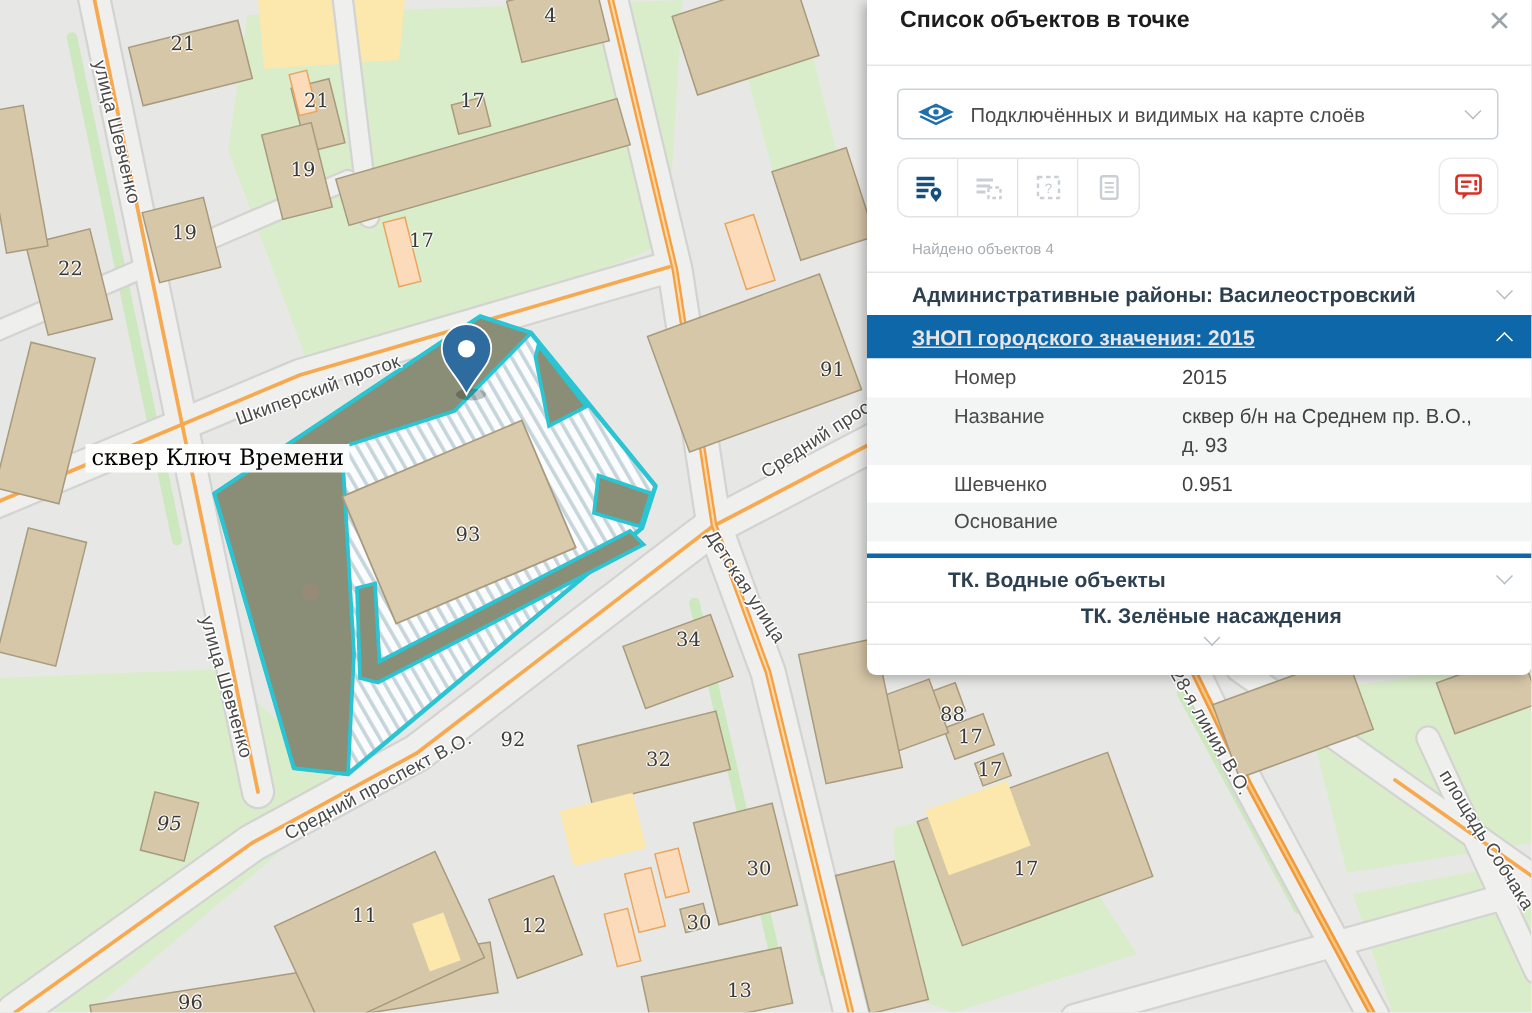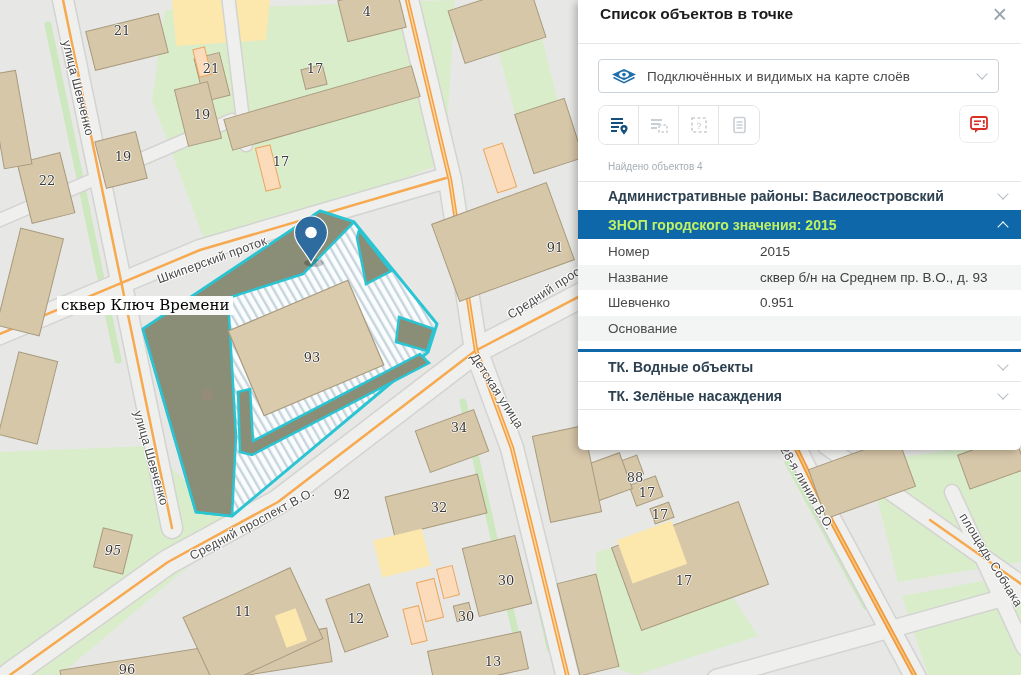--- a/index.html
+++ b/index.html
@@ -35,28 +35,28 @@
   .tool-btn { width:40px; height:38px; display:flex; align-items:center; justify-content:center;
     border-right:1px solid #e0e4e7; background:#fff; cursor:pointer; }
   .tool-btn:last-child { border-right:none; }
   #report-btn { margin-left:auto; width:40px; height:38px; border:1px solid #ececec; border-radius:8px;
     display:flex; align-items:center; justify-content:center; cursor:pointer; }
   #found-line { margin:16px 0 0 30px; font-size:10px; color:#a6adb3; padding-bottom:9px; }
   .group-row { height:29px; display:flex; align-items:center; padding:0 14px 0 30px;
     border-top:1px solid #e3e7ea; background:#fff; cursor:pointer; }
   .group-row .g-lbl { flex:1; font-size:14px; font-weight:600; color:#2d4050; }
   .group-row.selected { background:#0e67a8; border-top-color:#0e67a8; }
-  .group-row.selected .g-lbl { color:#bef264; }
+  .group-row.selected .g-lbl { color:#e5e5e5;text-decoration:underline; }
   #details { background:#fff; }
   .d-row { display:flex; padding:3px 26px 3px 30px; font-size:13.5px; color:#414141; line-height:1.45; }
   .d-row:nth-child(even) { background:#f3f5f5; }
-  .d-label { flex:0 0 152px; color:#4a4a4a; }
+  .d-label { flex:0 0 152px; color:#4a4a4a;margin-left:28px; }
   .d-value { flex:1; }
   #blue-rule { height:3px; background:#0e67a8; margin-top:8px; }
-  .bottom-border { border-bottom:1px solid #e3e7ea; }
+  .bottom-border { border-bottom:1px solid #e3e7ea;flex-direction:column; }
 </style>
 </head>
 <body>
 
 <div id="stage">
 
   <svg id="map-svg" width="1021" height="675" viewBox="0 0 1021 675">
     <defs>
       <pattern id="hatch" width="7" height="7" patternUnits="userSpaceOnUse" patternTransform="rotate(-30)">
         <rect width="7" height="7" fill="#fafcfd"></rect>
@@ -319,21 +319,21 @@
       <div class="d-row">
         <span class="d-label">Шевченко</span>
         <span class="d-value">0.951</span>
       </div>
       <div class="d-row">
         <span class="d-label">Основание</span>
       </div>
       <div id="blue-rule"></div>
     </div>
 
-    <div class="group-row" style="border-top:none;">
+    <div class="group-row" style="border-top:none;margin-left:24px;">
       <span class="g-lbl">ТК. Водные объекты</span>
       <span class="chev"></span>
     </div>
     <div class="group-row bottom-border">
       <span class="g-lbl">ТК. Зелёные насаждения</span>
       <span class="chev"></span>
     </div>
   </div>
 </div>
 

